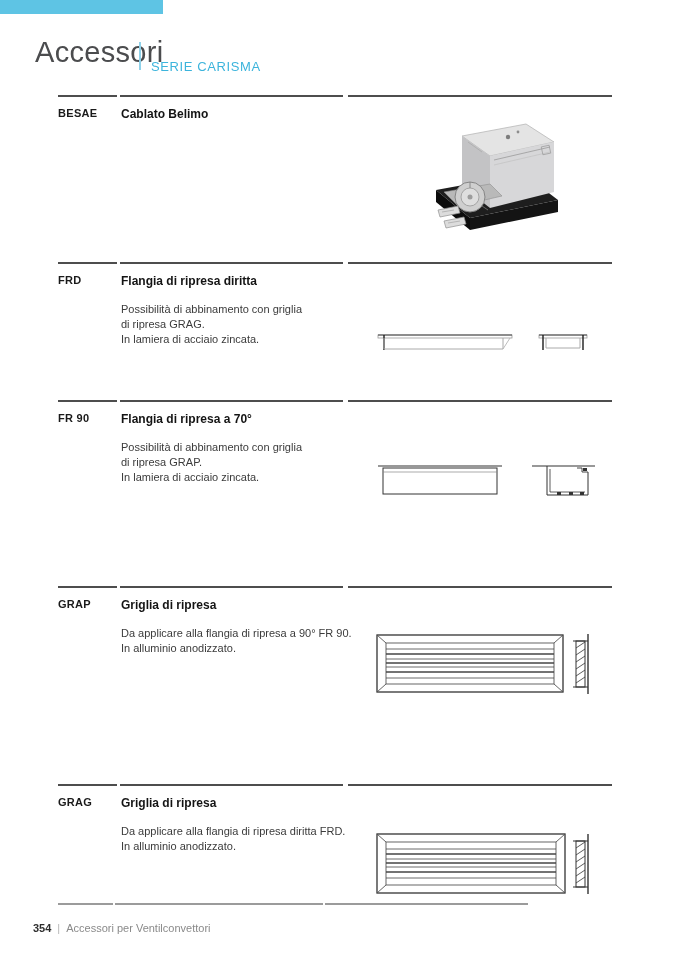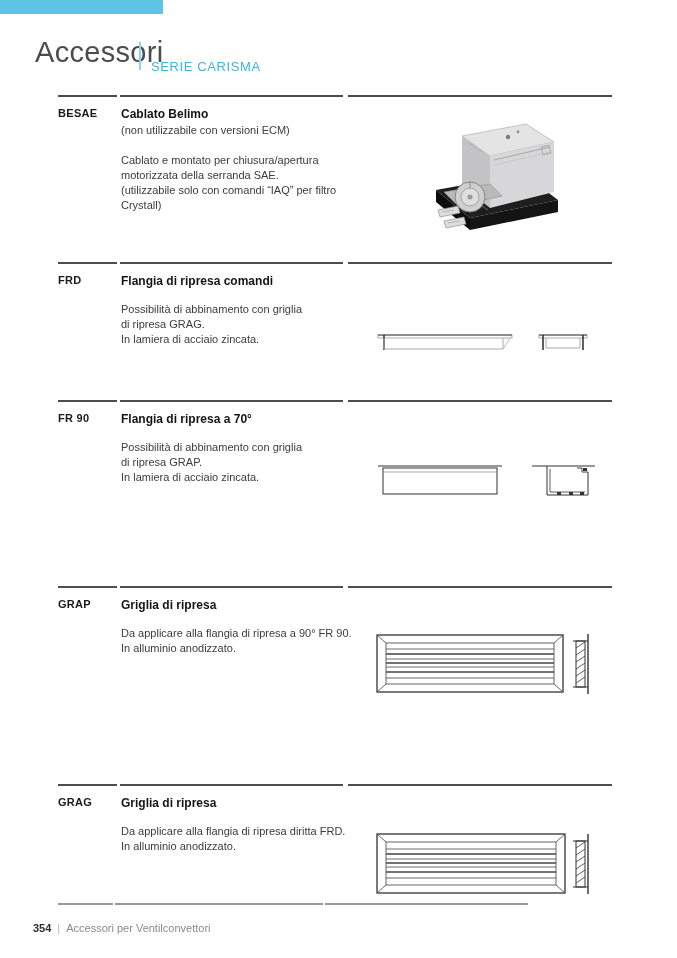--- a/index.html
+++ b/index.html
@@ -50,26 +50,20 @@
   <div class="page-title">Accessori</div>
   <div class="title-divider"></div>
   <div class="page-subtitle">SERIE CARISMA</div>
 
   <div class="section tight" style="top:95px;">
     <span class="rule-seg rule-a"></span>
     <span class="rule-seg rule-b"></span>
     <span class="rule-seg rule-c"></span>
     <div class="code">BESAE</div>
     <div class="sec-title">Cablato Belimo</div>
-    <div class="body-text">(non utilizzabile con versioni ECM)
-
-Cablato e montato per chiusura/apertura
-motorizzata della serranda SAE.
-(utilizzabile solo con comandi “IAQ” per filtro
-Crystall)</div>
     <div class="sec-image" style="left:424px;top:17px;">
       <svg width="142" height="126" viewBox="0 0 142 126">
 
         <polygon points="12,78 100,62 134,88 46,106" fill="#1e1e1e"></polygon>
         <polygon points="12,78 46,106 46,118 12,90" fill="#0c0c0c"></polygon>
         <polygon points="46,106 134,88 134,100 46,118" fill="#141414"></polygon>
 
         <polygon points="38,24 102,12 130,30 66,44" fill="#e4e4e4" stroke="#b8b8b8" stroke-width="0.8"></polygon>
         <polygon points="38,24 66,44 66,96 38,74" fill="#c3c3c5"></polygon>
         <polygon points="66,44 130,30 130,80 66,96" fill="#d7d7d9"></polygon>
@@ -93,21 +87,21 @@
         <line x1="24" y1="111" x2="36" y2="109" stroke="#9a9a9a" stroke-width="0.6"></line>
       </svg>
     </div>
   </div>
 
   <div class="section" style="top:262px;">
     <span class="rule-seg rule-a"></span>
     <span class="rule-seg rule-b"></span>
     <span class="rule-seg rule-c"></span>
     <div class="code">FRD</div>
-    <div class="sec-title">Flangia di ripresa comandi</div>
+    <div class="sec-title">Flangia di ripresa diritta</div>
     <div class="body-text">Possibilità di abbinamento con griglia
 di ripresa GRAG.
 In lamiera di acciaio zincata.</div>
     <div class="sec-image" style="left:375px;top:67px;">
       <svg width="218" height="26" viewBox="0 0 218 26">
 
         <rect x="3" y="6" width="134" height="3" fill="#ffffff" stroke="#9a9a9a" stroke-width="0.8"></rect>
         <line x1="3" y1="6" x2="137" y2="6" stroke="#444444" stroke-width="1.2"></line>
         <line x1="9" y1="6" x2="9" y2="21" stroke="#1c1c1c" stroke-width="1.4"></line>
         <polyline points="9,9 9,20 128,20 128,9" fill="none" stroke="#aaaaaa" stroke-width="1"></polyline>

